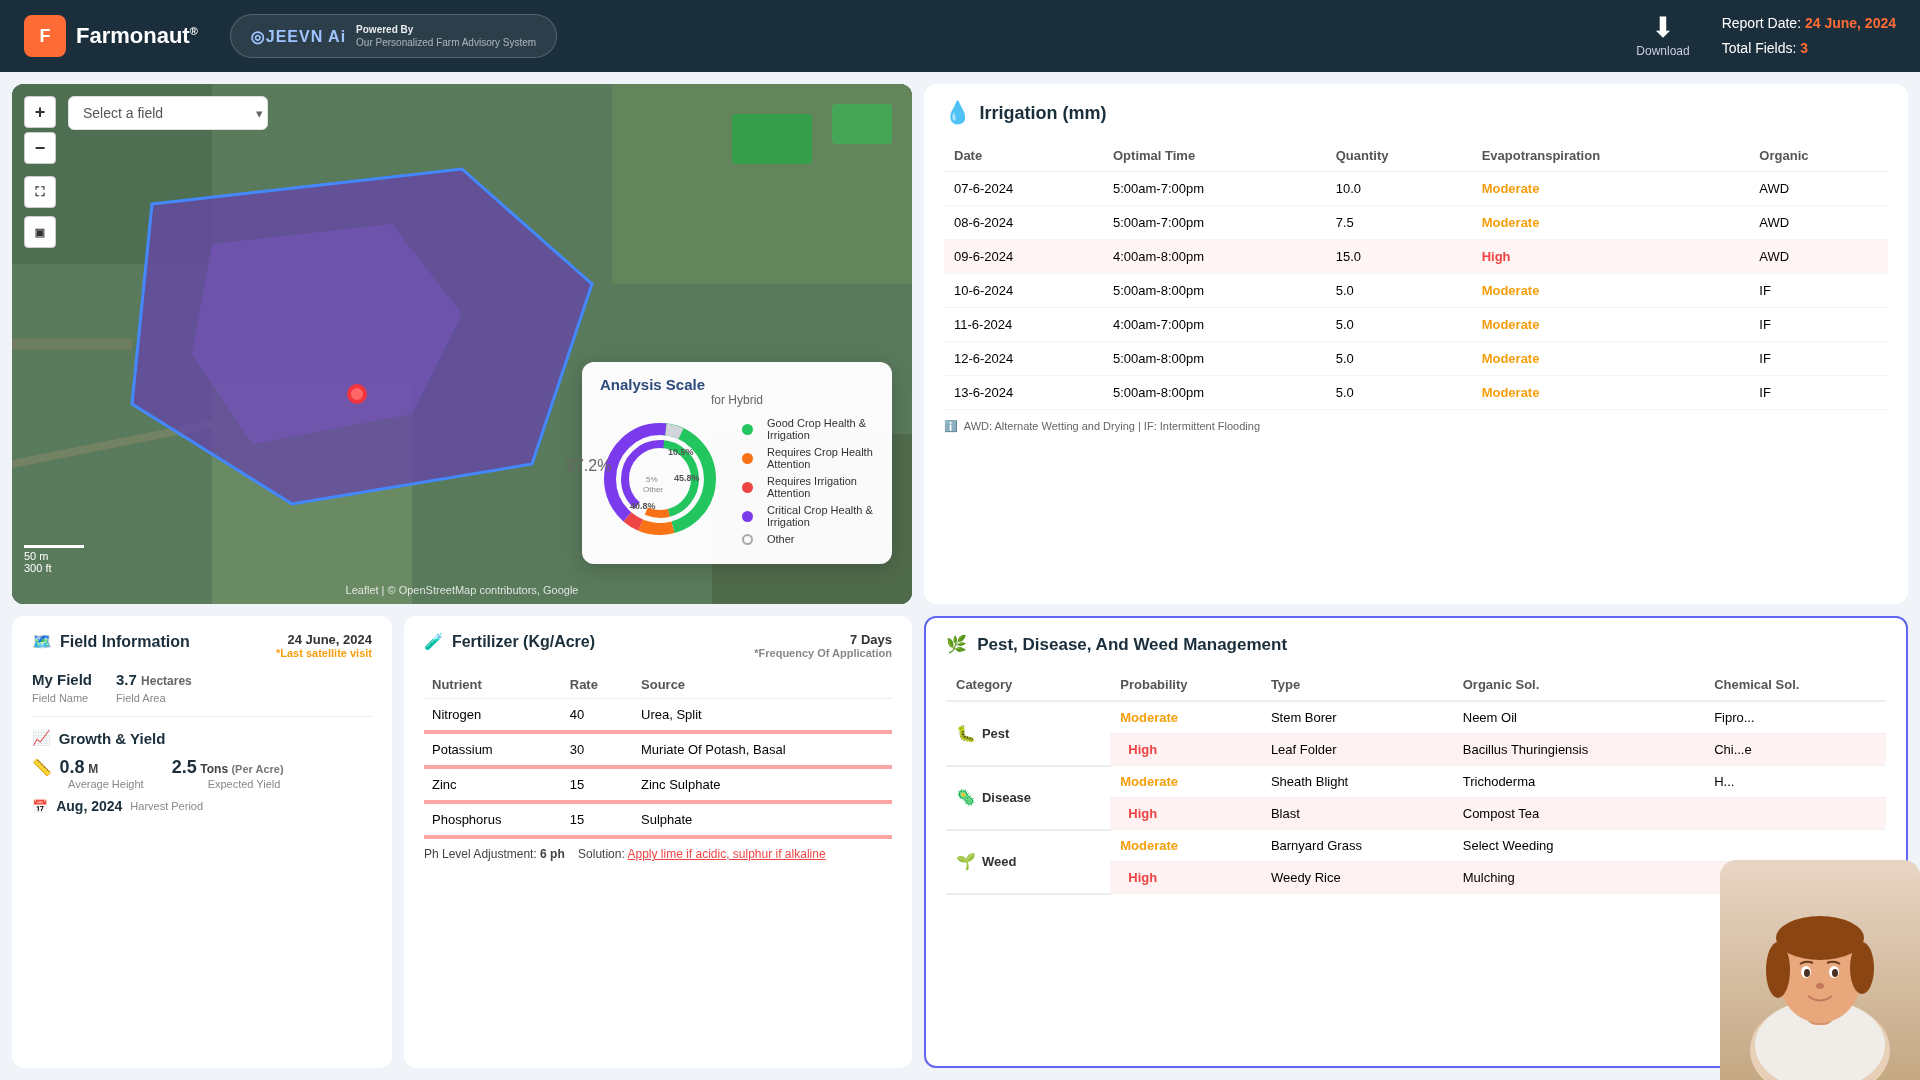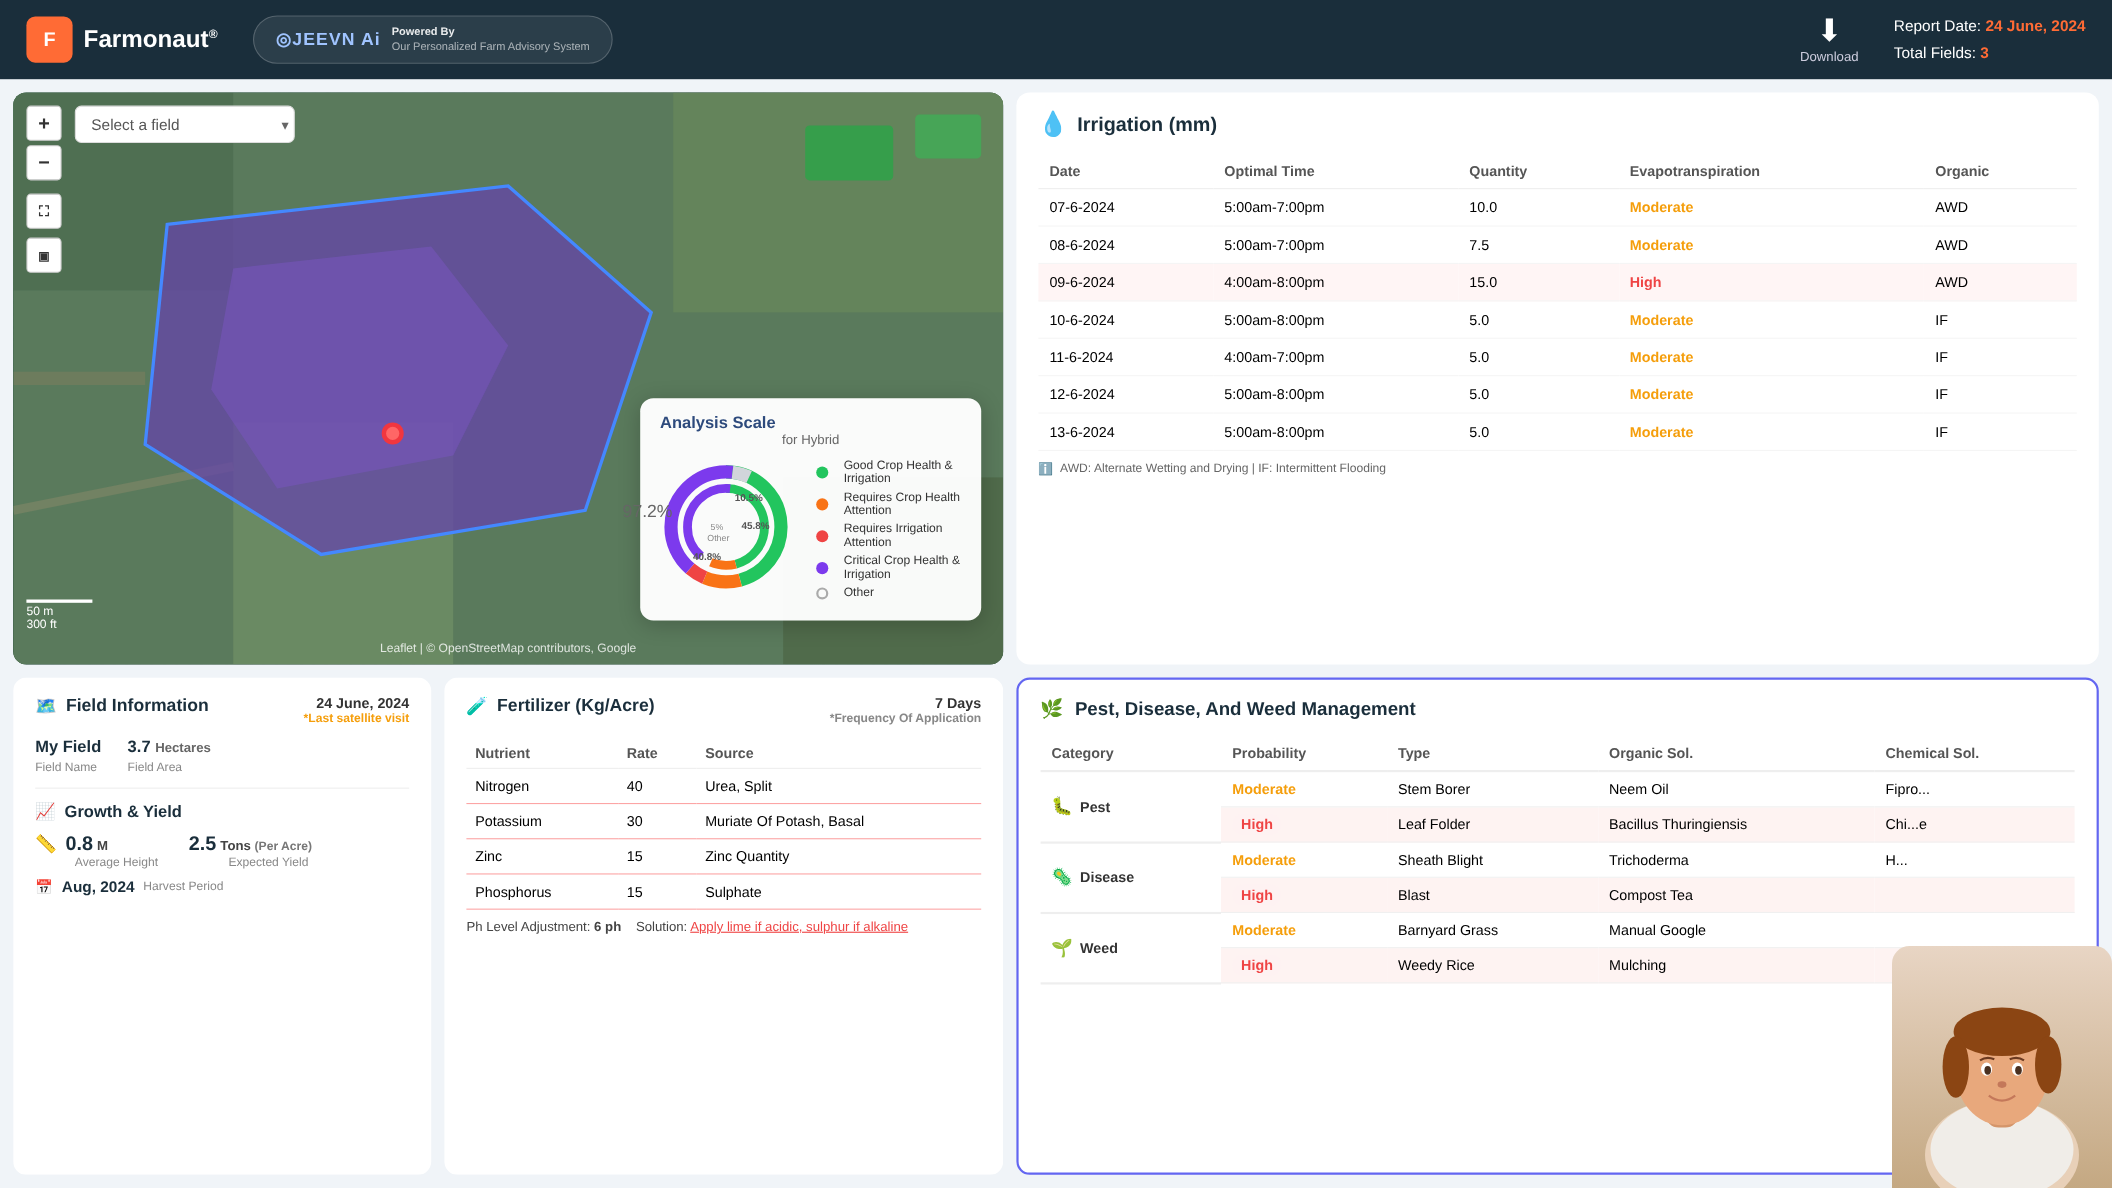--- a/index.html
+++ b/index.html
@@ -238,21 +238,21 @@
     }
     .fert-header {
       display: flex; justify-content: space-between; align-items: flex-start;
       margin-bottom: 12px;
     }
     .fert-title { font-size: 16px; font-weight: 700; color: #1a2e3b; display: flex; align-items: center; gap: 8px; }
     .fert-freq { text-align: right; color: #333; font-size: 13px; font-weight: 600; }
     .fert-freq small { color: #888; font-size: 11px; display: block; }
     .fert-table { width: 100%; border-collapse: collapse; }
     .fert-table th { text-align: left; padding: 6px 8px; color: #555; font-weight: 600; font-size: 13px; border-bottom: 1px solid #eee; }
-    .fert-table td { padding: 8px 8px; font-size: 13px; border-bottom: 1px solid #fca5a5; }
+    .fert-table td { padding: 8px 8px; font-size: 13px; border-bottom: 4px solid #fca5a5; }
     .fert-footer { margin-top: 8px; font-size: 12px; color: #444; }
     .fert-footer a { color: #ef4444; }
 
     
     .pest-panel {
       background: white;
       border: 2px solid #6366f1;
       border-radius: 12px;
       padding: 16px 20px;
       overflow: hidden;
@@ -576,21 +576,21 @@
       <td>Urea, Split</td>
     </tr>
             <tr>
       <td>Potassium</td>
       <td>30</td>
       <td>Muriate Of Potash, Basal</td>
     </tr>
             <tr>
       <td>Zinc</td>
       <td>15</td>
-      <td>Zinc Quantity</td>
+      <td>Zinc Sulphate</td>
     </tr>
             <tr>
       <td>Phosphorus</td>
       <td>15</td>
       <td>Sulphate</td>
     </tr>
           </tbody>
       </table>
       <div class="fert-footer">
         <span>Ph Level Adjustment:</span>
@@ -658,21 +658,21 @@
       </tr>
           <tr>
         <td rowspan="2" style="vertical-align:middle;border-bottom:2px solid #eee;">
         <div class="cat-cell">
           <span class="cat-icon">🌱</span>
           <span>Weed</span>
         </div>
       </td>
         <td><span class="prob-moderate">Moderate</span></td>
         <td>Barnyard Grass</td>
-        <td>Manual Google</td>
+        <td>Select Weeding</td>
         <td></td>
       </tr>
           <tr class="highlight-row">
 
         <td><span class="prob-high">High</span></td>
         <td>Weedy Rice</td>
         <td>Mulching</td>
         <td></td>
       </tr>
         </tbody>

